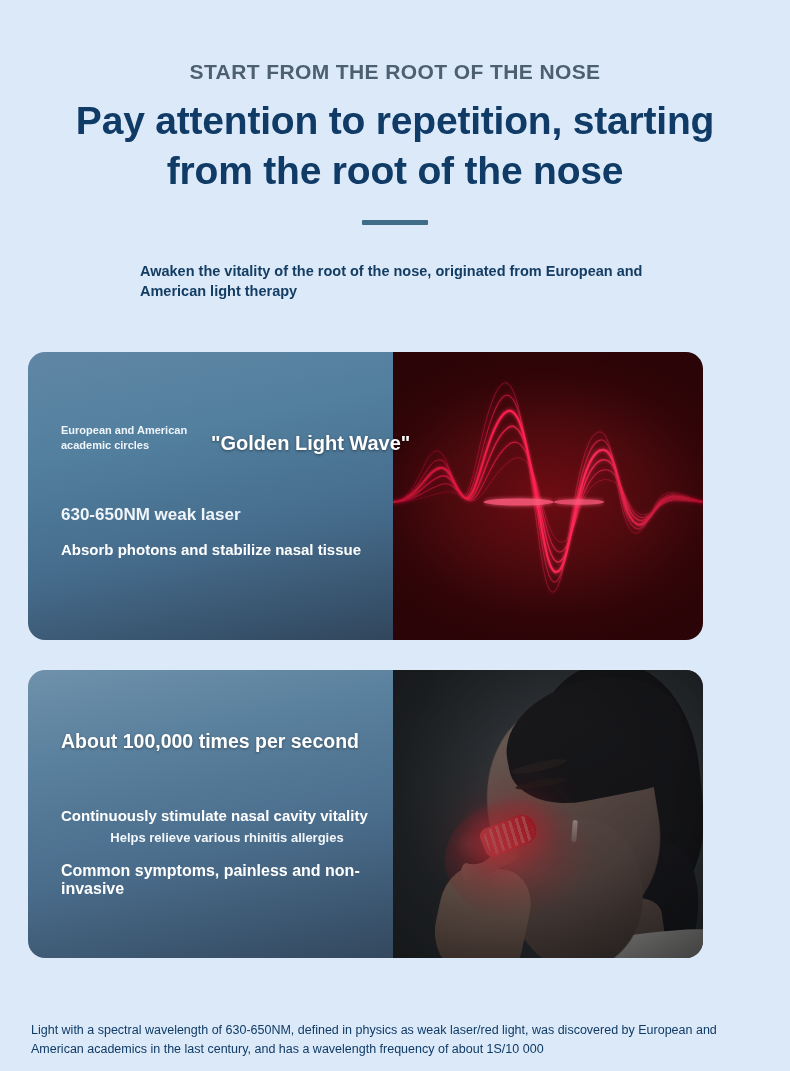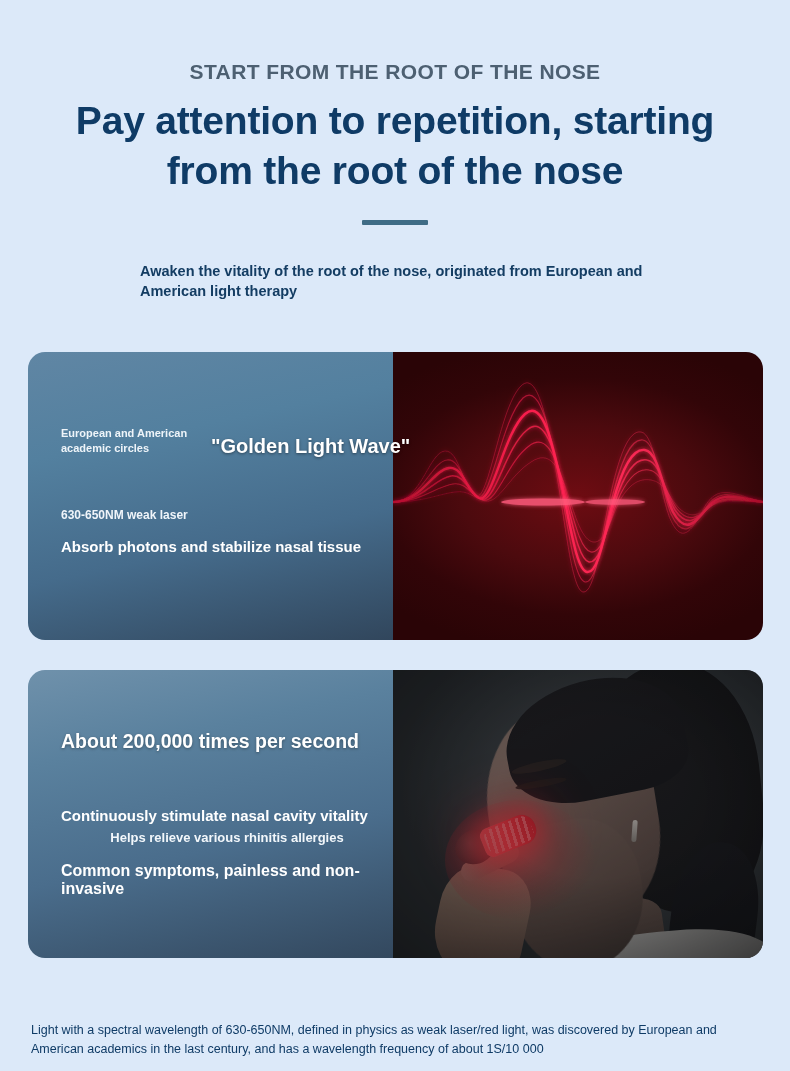--- a/index.html
+++ b/index.html
@@ -28,21 +28,21 @@
   }
   .subhead {
     margin-top:36px;
     font-size:14.5px; font-weight:700; line-height:1.42;
     color:#143d63; text-align:left;
     max-width:510px; margin-left:auto; margin-right:auto;
   }
 
   
   .card {
-    position:absolute; left:28px; width:735px;
+    position:absolute; left:28px; width:675px;
     border-radius:17px; overflow:hidden; display:flex;
   }
   #card-1 { top:352px; height:288px; }
   #card-2 { top:670px; height:288px; }
 
   .card-left {
     position:relative; z-index:2;
     flex:0 0 365px; padding:0 0 0 33px;
     display:flex; flex-direction:column; justify-content:center;
   }
@@ -59,21 +59,21 @@
     font-size:11px; font-weight:700; line-height:1.35;
     color:#eef4f9;
   }
   .c1-title {
     position:absolute; left:150px; top:9px;
     white-space:nowrap;
     font-size:20px; font-weight:700; color:#ffffff;
     text-shadow:0 1px 3px rgba(0,0,0,.45);
     z-index:5;
   }
-  .c1-spec { font-size:12px; font-weight:700; color:#f0f5fa; margin-bottom:15px; }
+  .c1-spec { font-size:17px; font-weight:700; color:#f0f5fa; margin-bottom:15px; }
   .c1-line {
     font-size:15px; font-weight:700; color:#ffffff;
     line-height:1.34; margin-bottom:9px;
   }
 
   
   .c2-title {
     font-size:19.5px; font-weight:700; color:#ffffff;
     margin-bottom:54px; white-space:nowrap;
     text-shadow:0 1px 3px rgba(0,0,0,.35);
@@ -273,21 +273,21 @@
         </g>
         <path d="M0,150 L370,150" stroke="#ff3f66" stroke-width="1.6" opacity=".9" filter="url(#wglow)"></path>
         <ellipse cx="150" cy="150" rx="42" ry="3.4" fill="#ff5c7d" opacity=".85" filter="url(#wglow)"></ellipse>
         <ellipse cx="222" cy="150" rx="30" ry="2.8" fill="#ff5c7d" opacity=".8" filter="url(#wglow)"></ellipse>
       </svg>
     </div>
   </div>
 
   <div class="card" id="card-2">
     <div class="card-left">
-      <div class="c2-title">About 200,000 times per second</div>
+      <div class="c2-title">About 100,000 times per second</div>
       <div class="c2-line-1">Continuously stimulate nasal cavity vitality</div>
       <div class="c2-line-2">Helps relieve various rhinitis allergies</div>
       <div class="c2-line-3">Common symptoms, painless and non-invasive</div>
     </div>
 
     <div class="card-media">
       <div class="photo-bg"></div>
       <div class="ph ph-hair-back"></div>
       <div class="ph ph-pony"></div>
       <div class="ph ph-neck"></div>

